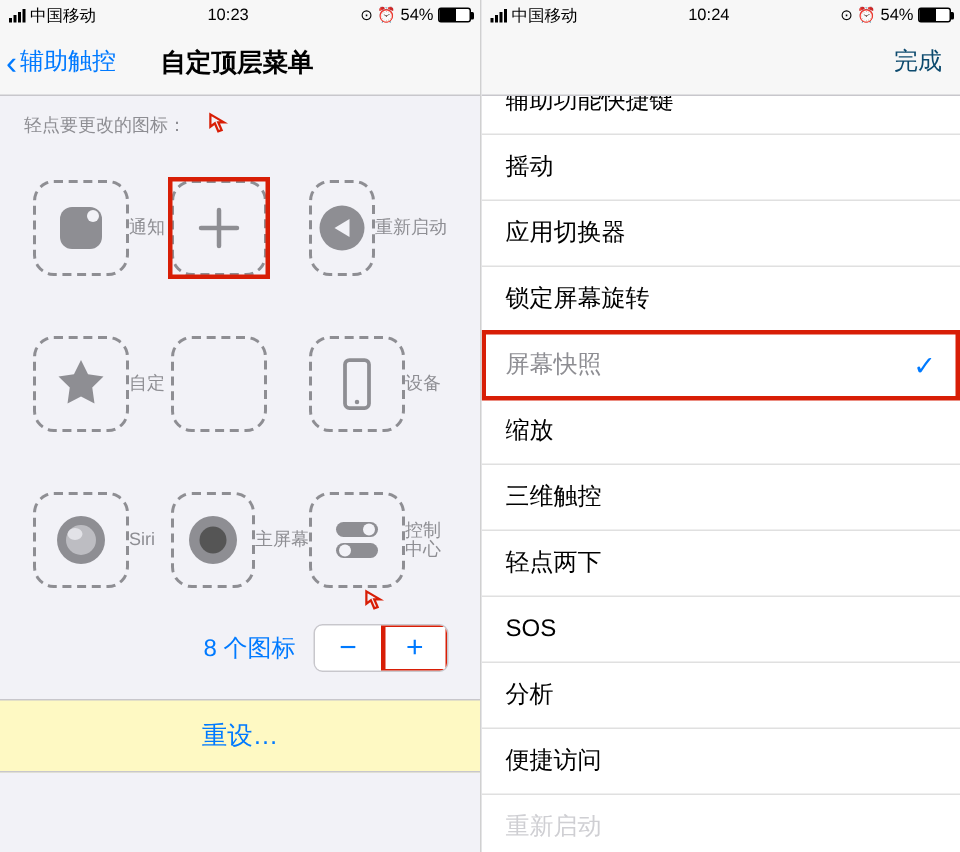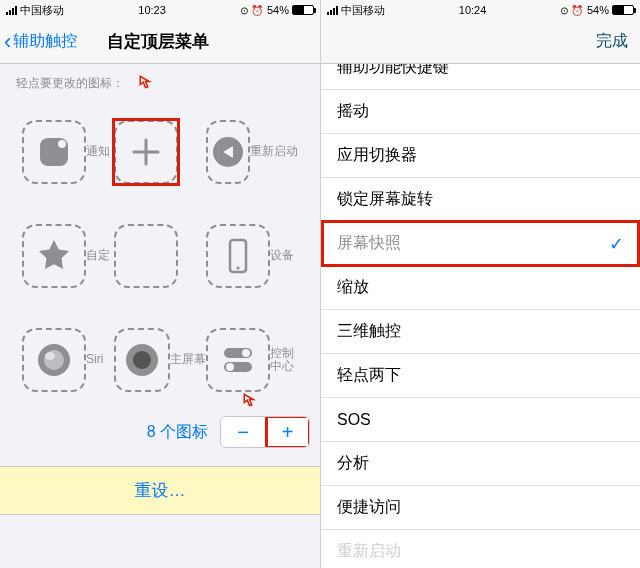--- a/index.html
+++ b/index.html
@@ -32,21 +32,21 @@
   .hint { font-size:12px; color:#8e8e93; padding:10px 16px 6px; display:flex; align-items:center; gap:14px;}
   .cursor1 { width:18px; height:18px; }
   .grid { display:flex; justify-content:center; padding:0 12px; }
   .grid-inner { display:grid; grid-template-columns:repeat(3,92px); grid-auto-rows:104px; }
   .cell { display:flex; flex-direction:row; align-items:center; justify-content:flex-start; cursor:pointer; }
   .tile { width:64px; height:64px; border:2.5px dashed #8e8e93; border-radius:14px; margin-top:4px; display:flex; align-items:center; justify-content:center; color:#8e8e93; position:relative; background:#f2f2f7;}
   .redbox { position:absolute; border:3px solid #d81e06; pointer-events:none; }
   .lbl { font-size:12px; color:#8e8e93; margin-top:4px; text-align:center; line-height:1.1; }
   svg.ico { width:40px; height:40px; fill:#8e8e93; }
 
-  .stepper-row { display:flex; align-items:center; justify-content:flex-end; padding:6px 10px 0; gap:8px; position:relative; }
+  .stepper-row { display:flex; align-items:center; justify-content:flex-end; padding:6px 21px 0; gap:8px; position:relative; }
   .count { color:#007aff; font-size:16px; margin-right:4px;}
   .stepper { display:flex; border:1px solid #c8c7cc; border-radius:6px; overflow:hidden; }
   .stepper button { width:44px; height:30px; background:#fff; border:none; font-size:20px; color:#007aff; cursor:pointer; }
   .stepper button + button { border-left:1px solid #c8c7cc; }
   .cursor2 { position:absolute; right:60px; top:-18px; width:18px; height:18px;}
 
   .reset-bar { margin-top:18px; border-top:1px solid #c8c7cc; border-bottom:1px solid #c8c7cc; background:#fef9c3; text-align:center; padding:12px 0; }
   .reset-bar span { color:#007aff; font-size:17px; }
 
   

